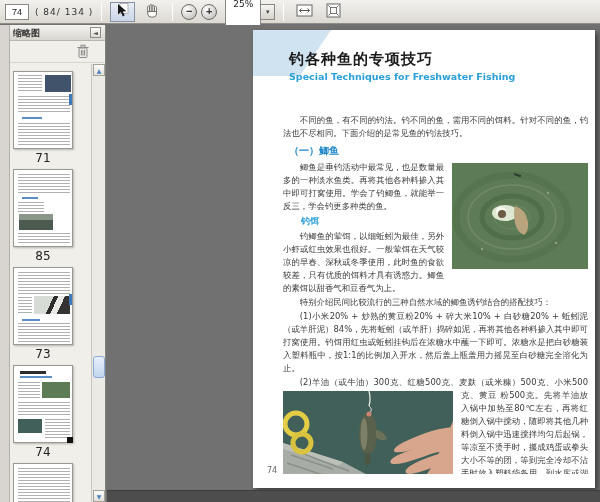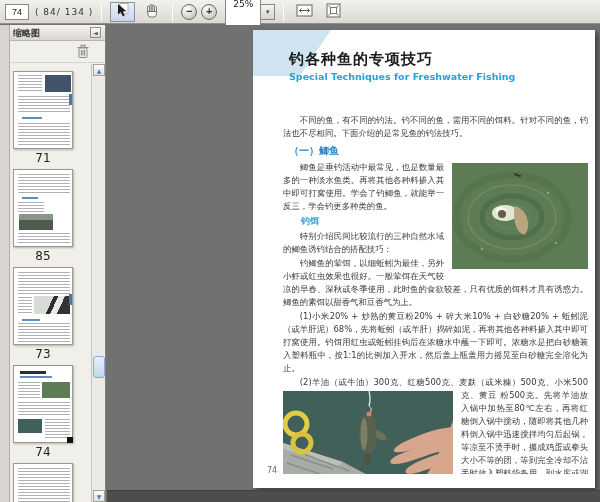--- a/index.html
+++ b/index.html
@@ -266,25 +266,25 @@
               <circle cx="96" cy="30" r="1.2" fill="#8fa383"></circle>
               <circle cx="104" cy="80" r="1.2" fill="#8fa383"></circle>
               <circle cx="30" cy="86" r="1.2" fill="#8fa383"></circle>
             </svg>
           </span>
           <span>鲫鱼是垂钓活动中最常见，也是数量最多的一种淡水鱼类。再将其他各种料掺入其中即可打窝使用。学会了钓鲫鱼，就能举一反三，学会钓更多种类的鱼。</span>
         </p>
 
         <div class="h-sub">钓饵</div>
 
+        <p class="indent">钓鲫鱼的荤饵，以细蚯蚓为最佳，另外小虾或红虫效果也很好。一般荤饵在天气较凉的早春、深秋或冬季使用，此时鱼的食欲较差，只有优质的饵料才具有诱惑力。鲫鱼的素饵以甜香气和豆香气为上。</p>
+
         <p class="indent">特别介绍民间比较流行的三种自然水域的鲫鱼诱钓结合的搭配技巧：</p>
 
-        <p class="indent">钓鲫鱼的荤饵，以细蚯蚓为最佳，另外小虾或红虫效果也很好。一般荤饵在天气较凉的早春、深秋或冬季使用，此时鱼的食欲较差，只有优质的饵料才具有诱惑力。鲫鱼的素饵以甜香气和豆香气为上。</p>
-
-        <p class="indent">(1)小米20% + 炒熟的黄豆粉20% + 碎大米10% + 白砂糖20% + 蚯蚓泥（或羊肝泥）68%，先将蚯蚓（或羊肝）捣碎如泥，再将其他各种料掺入其中即可打窝使用。钓饵用红虫或蚯蚓挂钩后在浓糖水中蘸一下即可。浓糖水是把白砂糖装入塑料瓶中，按1:1的比例加入开水，然后盖上瓶盖用力摇晃至白砂糖完全溶化为止。</p>
+        <p class="indent">(1)小米20% + 炒熟的黄豆粉20% + 碎大米10% + 白砂糖20% + 蚯蚓泥（或羊肝泥）84%，先将蚯蚓（或羊肝）捣碎如泥，再将其他各种料掺入其中即可打窝使用。钓饵用红虫或蚯蚓挂钩后在浓糖水中蘸一下即可。浓糖水是把白砂糖装入塑料瓶中，按1:1的比例加入开水，然后盖上瓶盖用力摇晃至白砂糖完全溶化为止。</p>
 
         <p class="indent">
           <span>(2)羊油（或牛油）300克、红糖500克、麦麸（或米糠）500克、小米500克、黄豆</span>
           <span class="photo photo2">
             <svg width="170" height="90" viewBox="0 0 170 90">
               <rect width="170" height="90" fill="#41605a"></rect>
               <path d="M0,52 L60,71 L96,90 L0,90 Z" fill="#a7aca6"></path>
               <path d="M0,52 L60,71 L55,75 L0,58 Z" fill="#bcc0b8"></path>
               <path d="M8,64 L50,78 M4,72 L40,84 M18,62 L66,80" stroke="#8b9189" stroke-width="1.5" fill="none"></path>
               <circle cx="13" cy="33" r="11" fill="none" stroke="#e3cd45" stroke-width="5"></circle>

